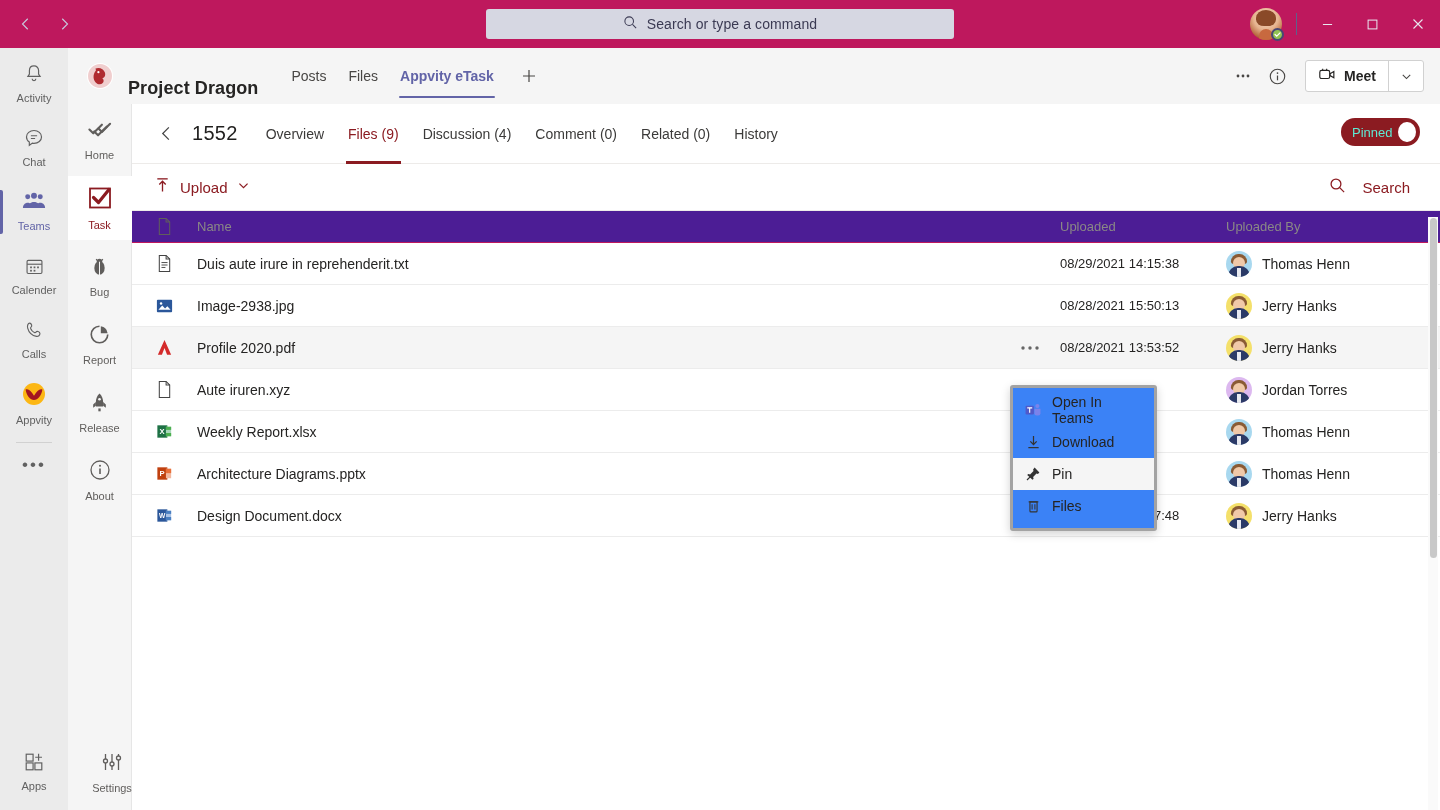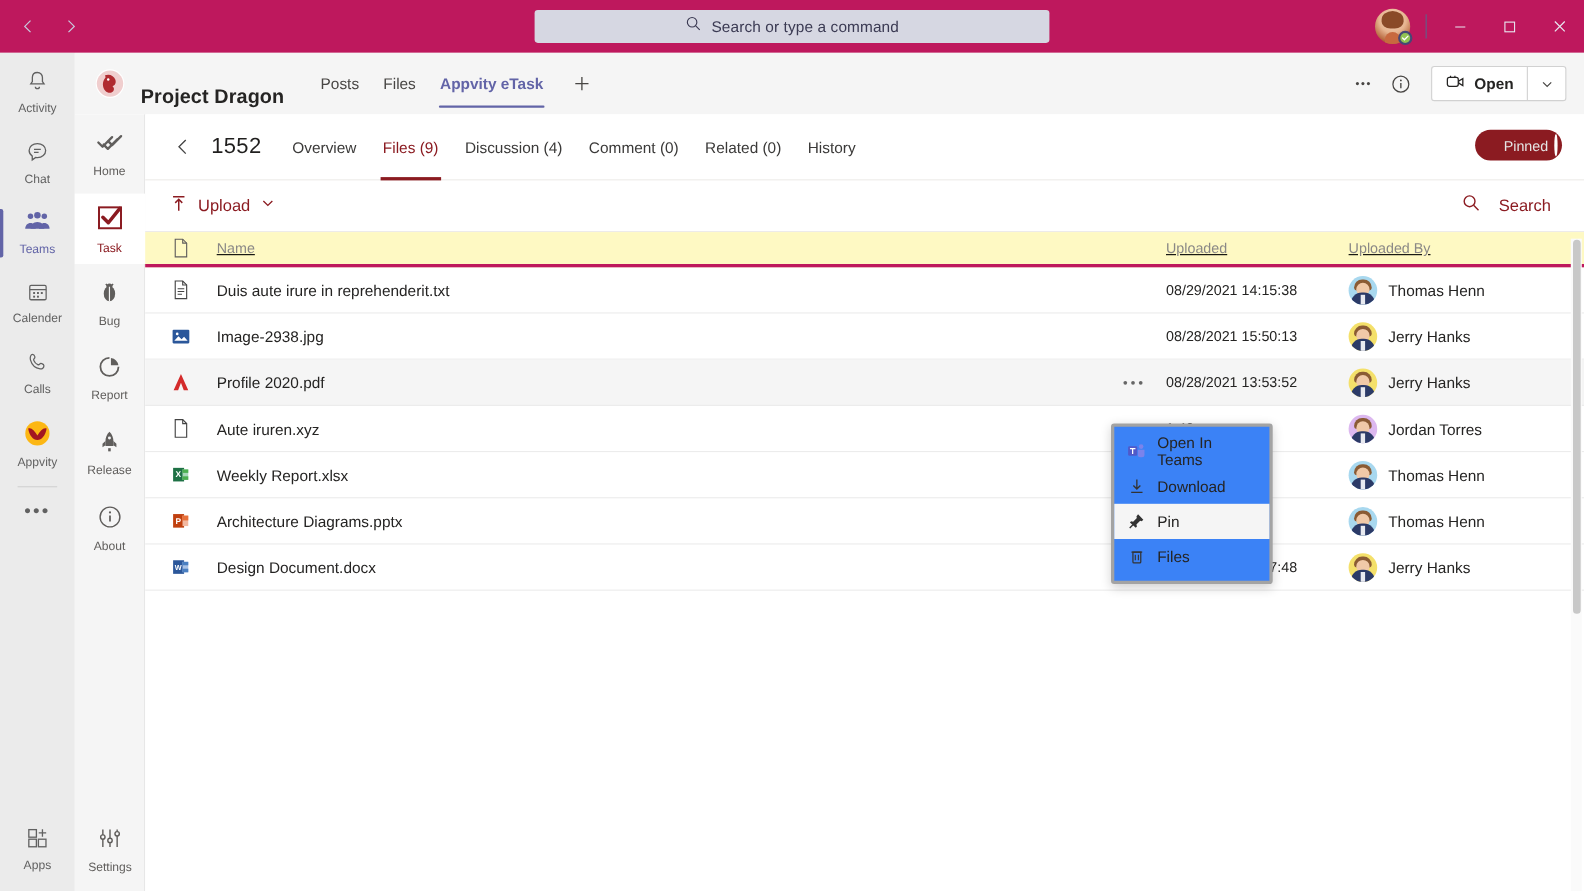--- a/index.html
+++ b/index.html
@@ -86,21 +86,21 @@
     background: #f5f5f5; display: flex; flex-direction: column; align-items: center;
     border-right: 1px solid #e6e6e6;
   }
   .sub-item {
     width: 64px; height: 64px; display: flex; flex-direction: column;
     align-items: center; justify-content: center; cursor: pointer; color: #605e5c;
     margin-top: 4px;
   }
   .sub-item .s-label { font-size: 11px; margin-top: 4px; }
   .sub-item.active { background: #ffffff; color: #8b1b21; }
-  .sub-bottom { position: absolute; bottom: 6px; left: 0; width: 64px; }
+  .sub-bottom { position: absolute; bottom: 6px; left: 12px; width: 64px; }
 
   
   .teamhdr {
     position: absolute; left: 68px; top: 48px; width: 1372px; height: 56px;
     background: #f5f5f5; display: flex; align-items: center;
   }
   .team-logo {
     width: 28px; height: 28px; margin-left: 18px; margin-right: 14px;
     border-radius: 3px; position: relative; flex: none;
   }
@@ -156,21 +156,21 @@
   .task-tab.active { color: #8b1b21; }
   .task-tab.active::after {
     content: ""; position: absolute; left: 10px; right: 10px; bottom: 0;
     height: 3px; background: #8b1b21;
   }
   .pinned-toggle {
     position: absolute; right: 20px; top: 14px; width: 79px; height: 28px;
     background: #8b1b21; border-radius: 14px; display: flex; align-items: center;
     cursor: pointer; padding: 0 4px;
   }
-  .pinned-label { font-size: 13px; color: #e5e5e5; margin-left: 22px; }
+  .pinned-label { font-size: 13px; color: #5eead4; margin-left: 7px; }
   .pinned-knob {
     width: 20px; height: 20px; background: #fff; border-radius: 50%; margin-left: 6px;
   }
 
   .toolbar {
     height: 47px; display: flex; align-items: center; border-bottom: 1px solid #edebe9;
     position: relative;
   }
   .upload-btn {
     display: flex; align-items: center; gap: 9px; margin-left: 18px;
@@ -182,21 +182,21 @@
     color: #8b1b21; cursor: pointer; height: 32px;
   }
   .search-label { font-size: 15px; }
 
   
   .table { position: relative; }
   .trow {
     display: flex; align-items: center; height: 42px;
     border-bottom: 1px solid #ececec; position: relative;
   }
-  .trow.header { background: #fef9c3; height: 32px; border-bottom: 3px solid #be185d; text-decoration: underline; }
+  .trow.header { background: #4c1d95; height: 32px; border-bottom: 1px solid #be185d; }
   .trow.hover { background: #f5f5f5; }
   .c-icon { width: 64px; display: flex; align-items: center; justify-content: center; flex: none; }
   .c-name { flex: 1; font-size: 14px; color: #252423; padding-left: 1px; }
   .c-dots { width: 60px; display: flex; align-items: center; justify-content: center; flex: none;
             color: #666; font-size: 17px; letter-spacing: 2px; cursor: pointer; }
   .c-up { width: 150px; font-size: 13px; color: #252423; flex: none; }
   .c-by { width: 230px; display: flex; align-items: center; gap: 10px; flex: none; padding-left: 16px; }
   .c-by-name { font-size: 14px; color: #252423; }
   .trow.header .c-name, .trow.header .c-up, .trow.header .c-by {
     font-size: 13px; color: #8a8886;
@@ -420,21 +420,21 @@
     </div>
     <div class="meet-btn">
       <div class="meet-main">
         <span>
           <svg width="18" height="16" viewBox="0 0 20 16">
               <rect x="2" y="4" width="11" height="9" rx="2" fill="none" stroke="#252423" stroke-width="1.3"></rect>
               <path d="M13.4 7.6l4.2-2.4v7l-4.2-2.4z" fill="none" stroke="#252423" stroke-width="1.3"></path>
               <path d="M5.2 2.2v1.4M9.6 2.2v1.4" stroke="#252423" stroke-width="1.2"></path>
             </svg>
         </span>
-        <span class="meet-label">Open</span>
+        <span class="meet-label">Meet</span>
       </div>
       <div class="meet-split"></div>
       <div class="meet-caret">
         <svg width="13" height="13" viewBox="0 0 14 14">
             <path d="M3 5.2l4 4 4-4" fill="none" stroke="currentColor" stroke-width="1.2"></path>
           </svg>
       </div>
     </div>
   </div>
 </div>

